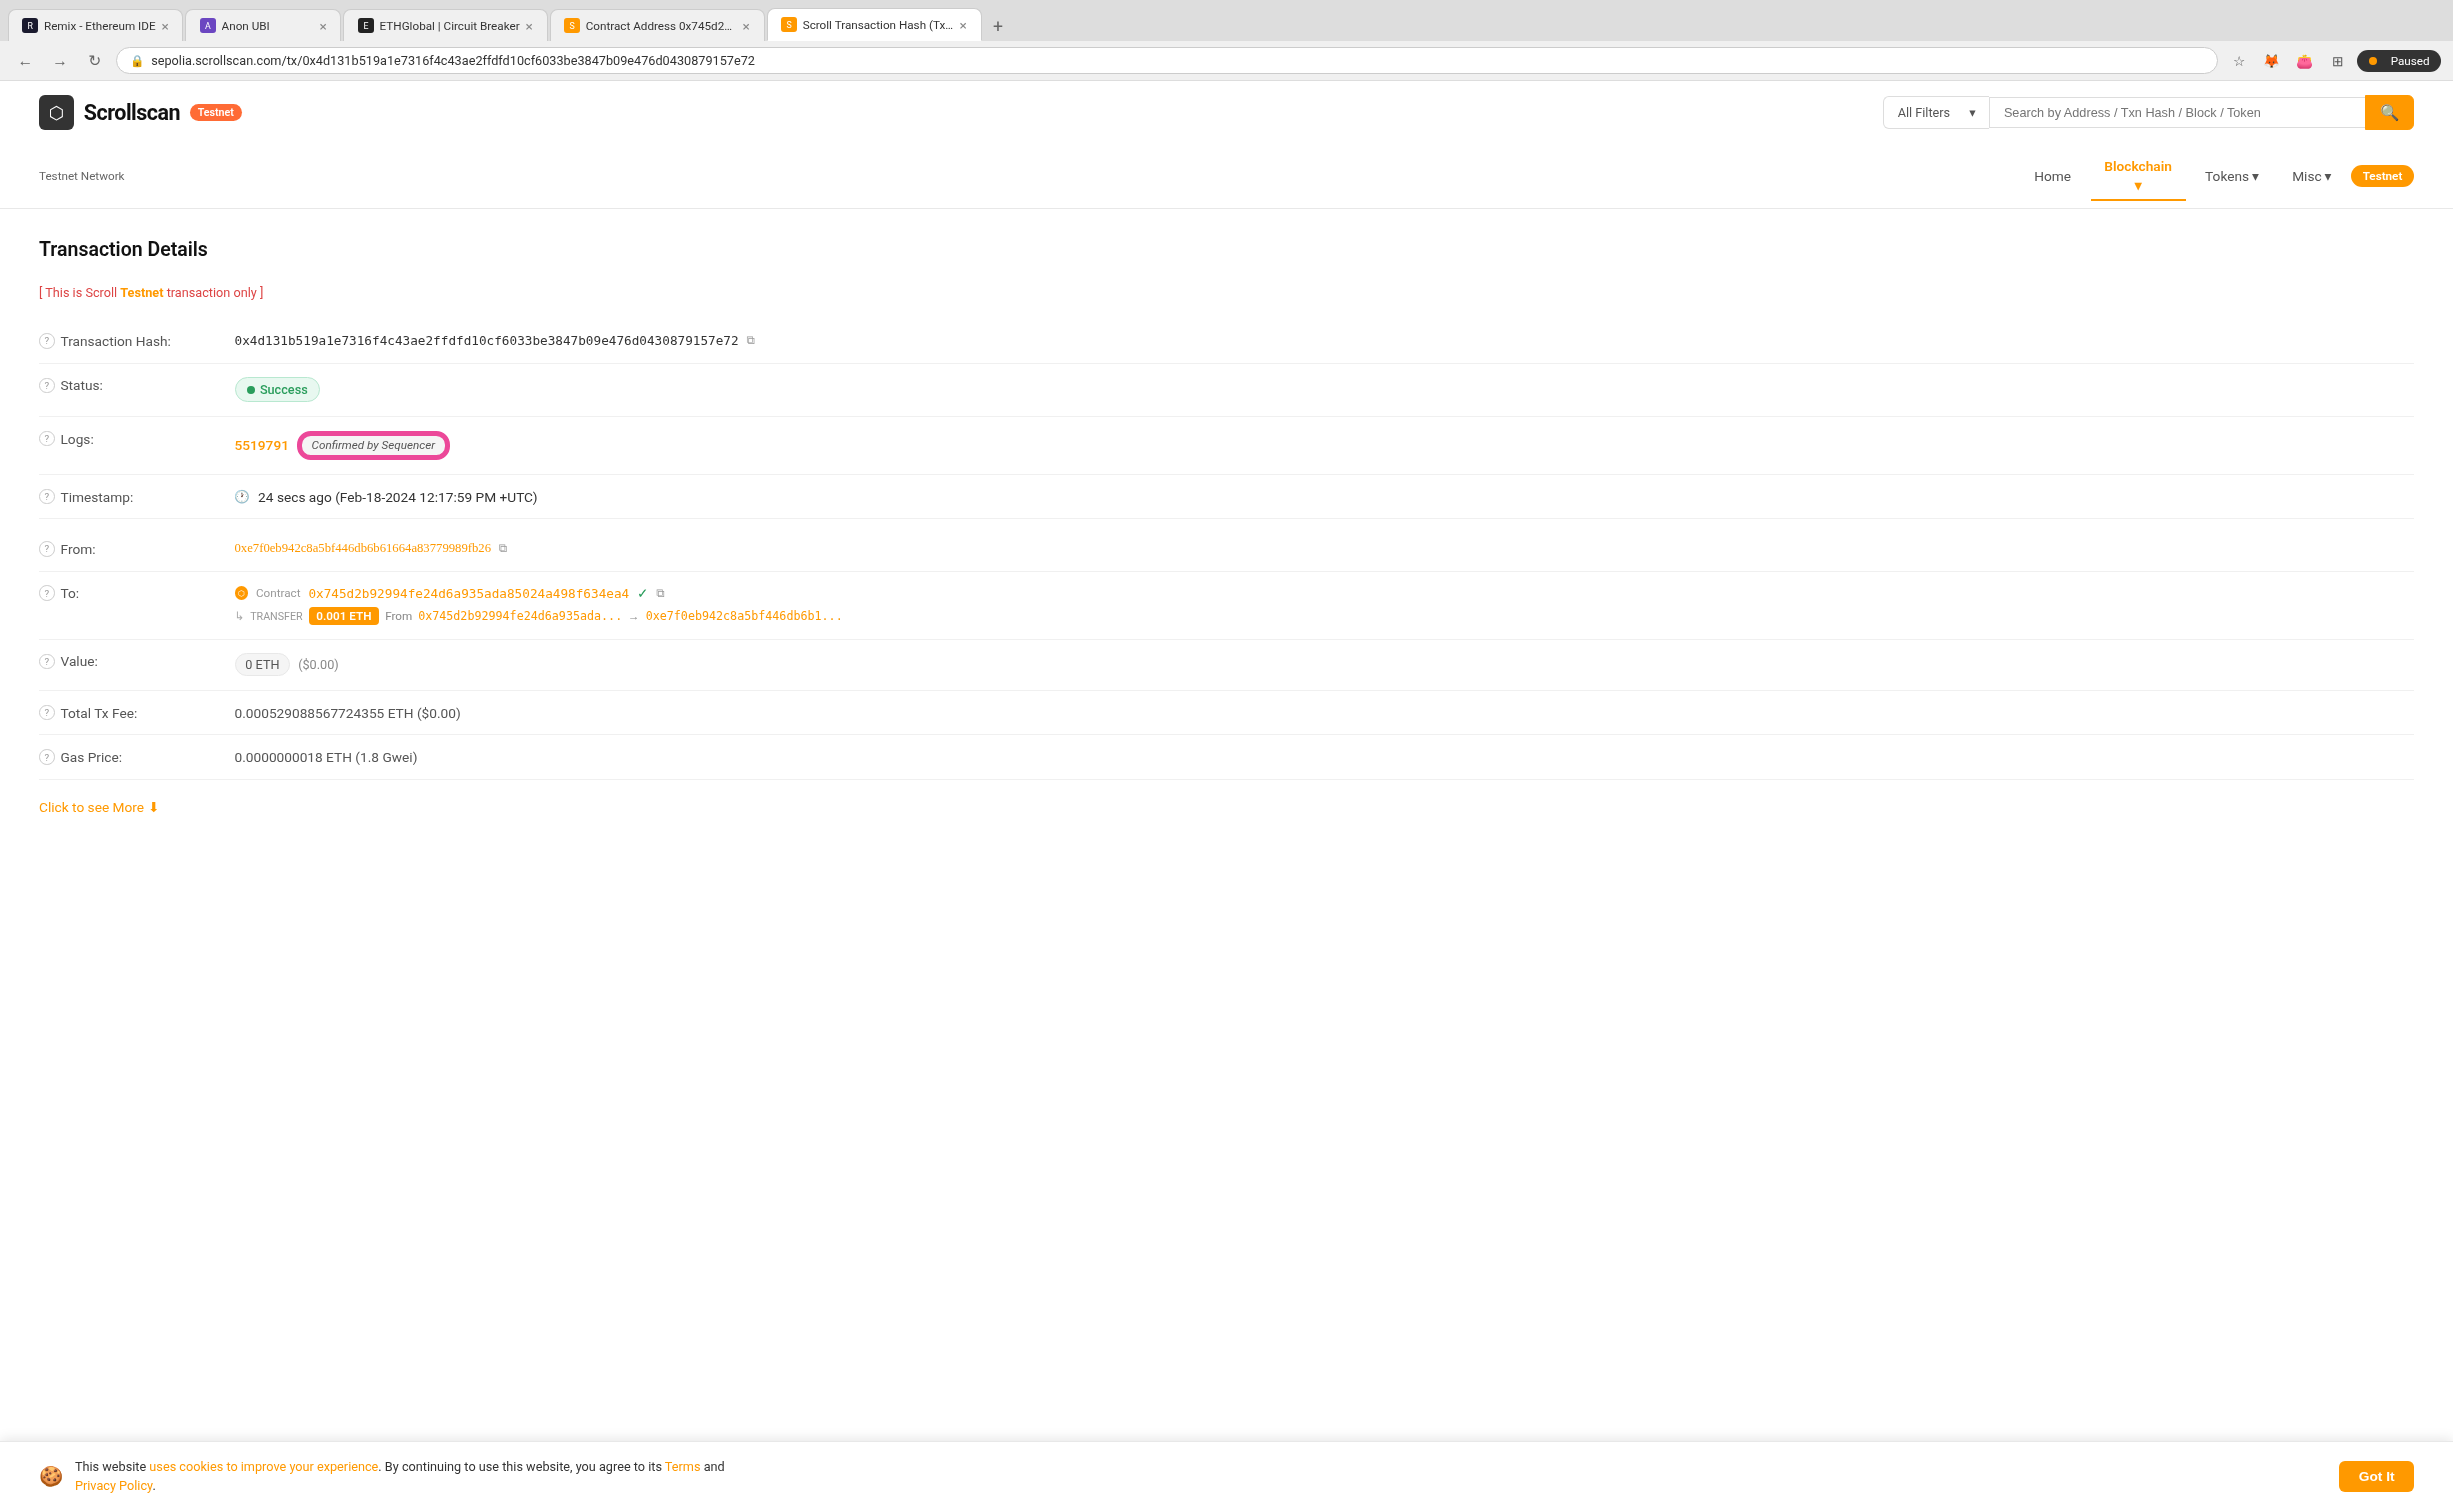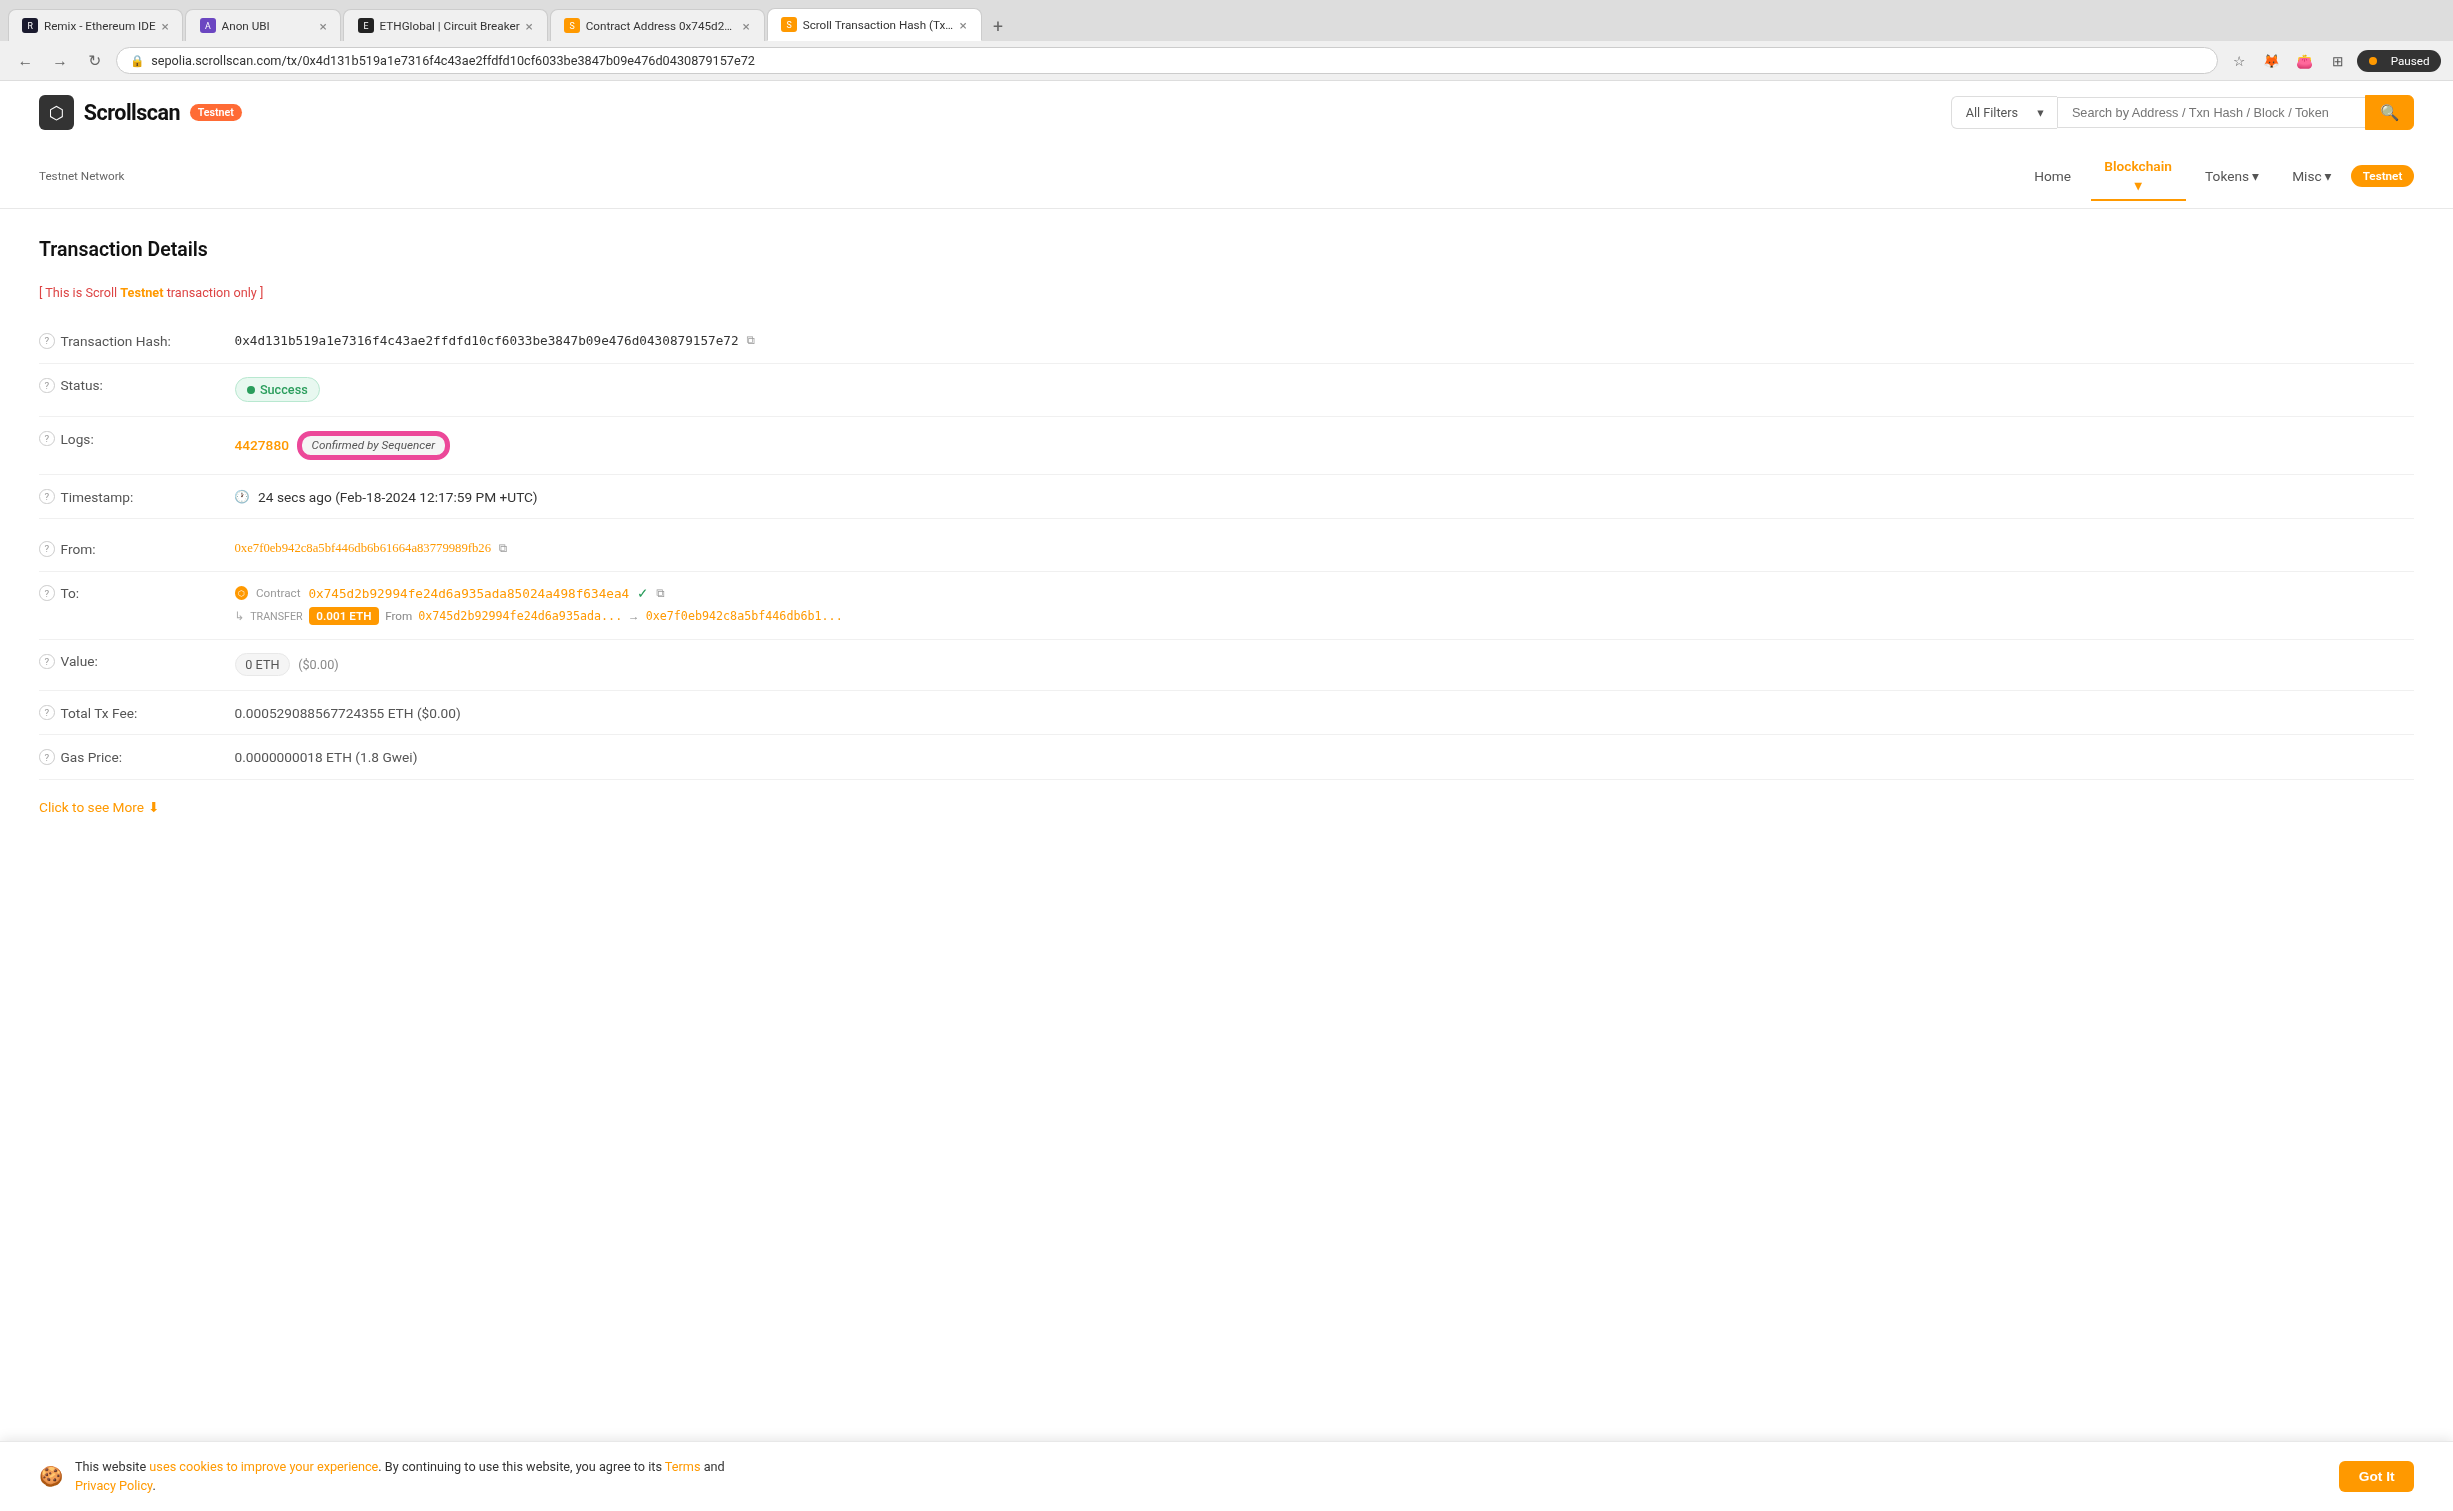--- a/index.html
+++ b/index.html
@@ -31,21 +31,21 @@
     
     .site-header { border-bottom: 1px solid #e8e8e8; padding: 0 39px; }
     .header-top { display: flex; align-items: center; padding: 13.7px 0; gap: 19.5px; }
     .logo-area { display: flex; align-items: center; gap: 9.8px; flex: 0 0 auto; }
     .logo-icon { width: 35px; height: 35px; background: #333; border-radius: 5.9px; display: flex; align-items: center; justify-content: center; color: #fff; font-size: 17.6px; }
     .logo-text { font-size: 21.5px; font-weight: 700; color: #111; letter-spacing: -0.5px; }
     .testnet-badge { background: #ff6b35; color: #fff; font-size: 10.7px; font-weight: 600; padding: 2px 7.8px; border-radius: 9.8px; }
     .header-spacer { flex: 1; }
     .search-area { display: flex; align-items: center; gap: 0; }
     .filter-dropdown { display: flex; align-items: center; gap: 19px; padding: 7.8px 13.7px; border: 1px solid #ddd; border-right: none; border-radius: 5.9px 0 0 5.9px; background: #fff; cursor: pointer; font-size: 12.7px; color: #555; }
-    .search-input { width: 308px; padding: 7.8px 13.7px; border: 1px solid #ddd; border-right: none; font-size: 12.7px; outline: none; color: #888; }
+    .search-input { width: 376px; padding: 7.8px 13.7px; border: 1px solid #ddd; border-right: none; font-size: 12.7px; outline: none; color: #888; }
     .search-btn { padding: 7.8px 13.7px; background: #f90; border: 1px solid #f90; border-radius: 0 5.9px 5.9px 0; cursor: pointer; color: #fff; font-size: 15.6px; }
     
     .header-nav { display: flex; align-items: center; justify-content: flex-end; padding: 7.8px 0; gap: 5.9px; }
     .header-network { font-size: 11.7px; color: #666; margin-right: auto; }
     .nav-link { padding: 5.9px 13.7px; font-size: 13.7px; color: #555; cursor: pointer; display: flex; align-items: center; gap: 2.9px; }
     .nav-link.active { color: #f90; font-weight: 600; border-bottom: 2px solid #f90; flex-direction: column; }
     .testnet-label { background: #f90; color: #fff; padding: 3.9px 11.7px; border-radius: 13.7px; font-size: 11.7px; font-weight: 600; }
 
     
     .main-content { padding: 29px 39px; }
@@ -227,21 +227,21 @@
       </div>
     </div>
     
     
     <div class="detail-row">
       <div class="detail-label">
         <span class="detail-hint">?</span>
         <span>Logs:</span>
       </div>
       <div class="detail-value">
-        <a class="block-link">4427880</a>
+        <a class="block-link">5519791</a>
         <span class="confirmed-badge">Confirmed by Sequencer</span>
       </div>
     </div>
     
     
     <div class="detail-row">
       <div class="detail-label">
         <span class="detail-hint">?</span>
         <span>Timestamp:</span>
       </div>

